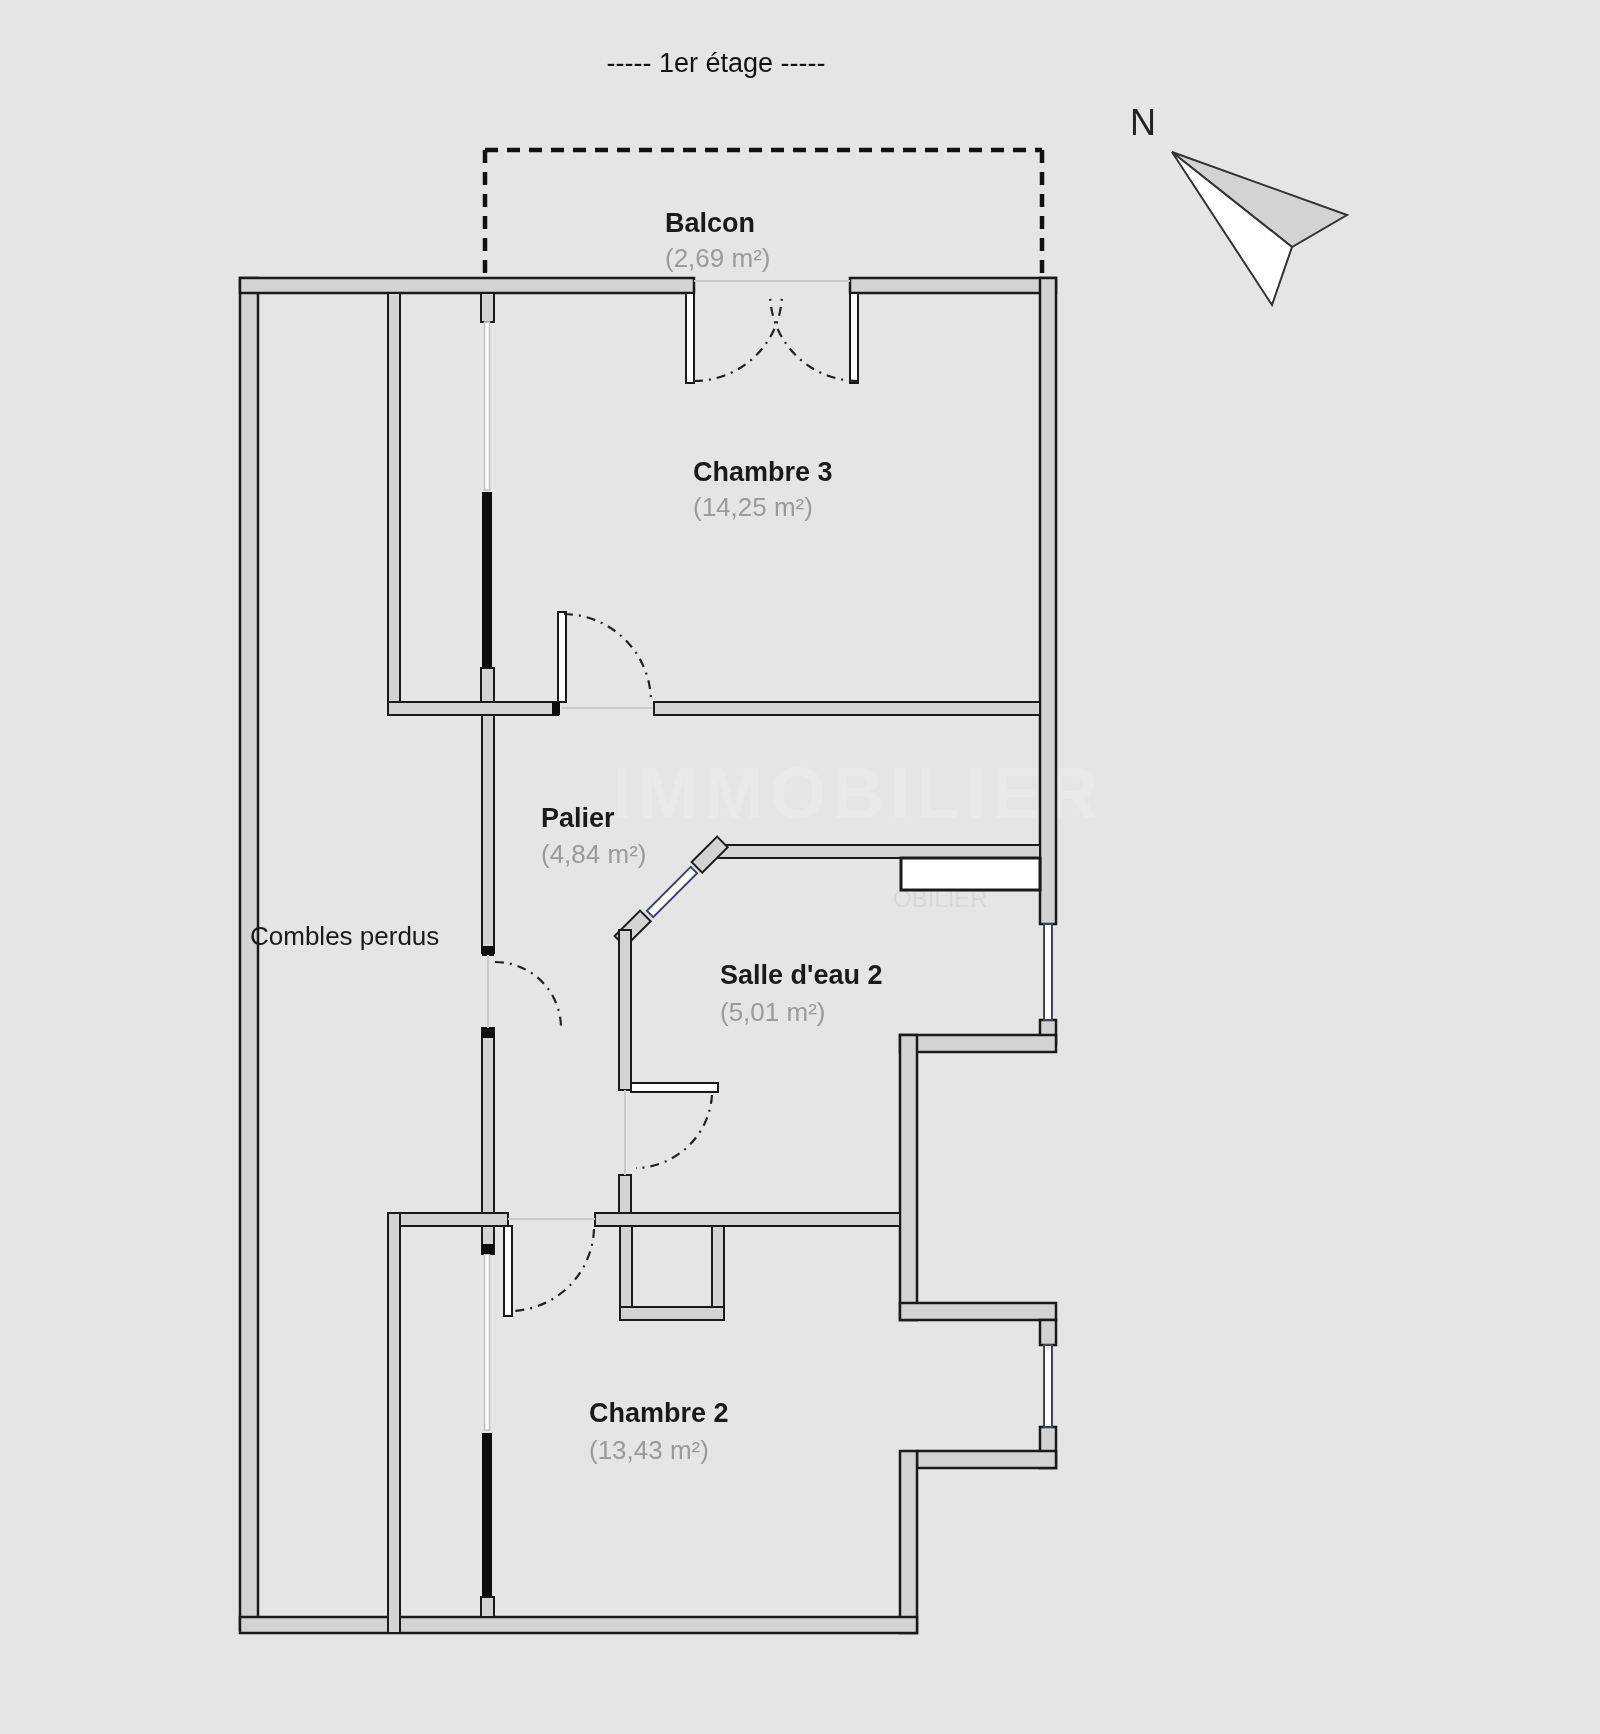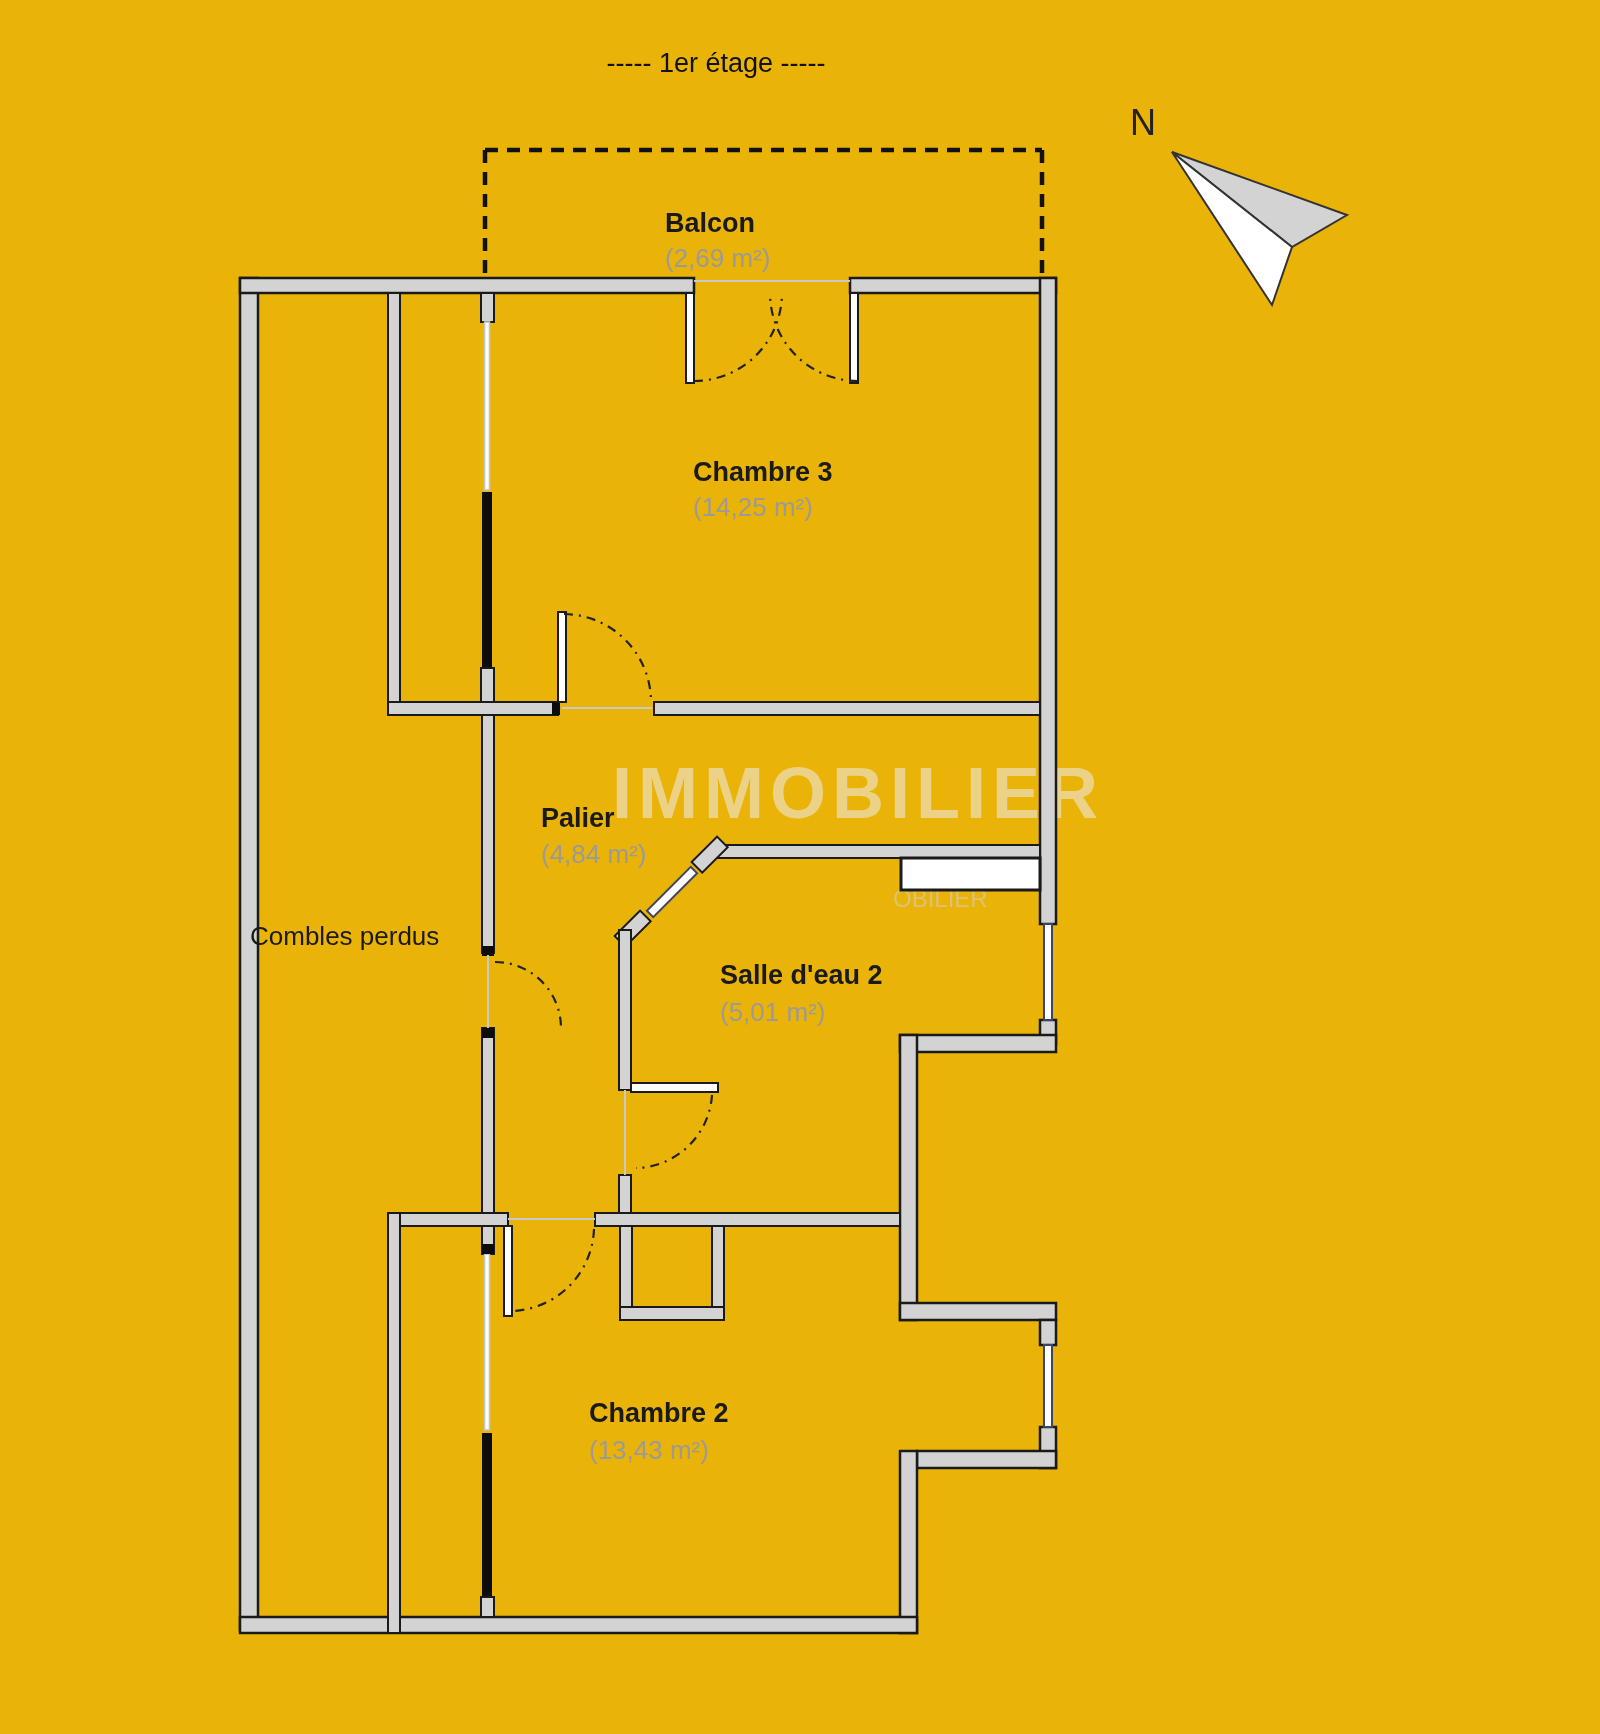--- a/index.html
+++ b/index.html
@@ -1,16 +1,16 @@
 <!DOCTYPE html>
 <html><head>
 <meta charset="utf-8">
 <style>
   html,body{margin:0;padding:0;background:#ffffff;}
-  #canvas{position:relative;width:1600px;height:1734px;background:#eab308;overflow:hidden;
+  #canvas{position:relative;width:1600px;height:1734px;background:#e5e5e5;overflow:hidden;
           font-family:"Liberation Sans", sans-serif;}
   svg{position:absolute;left:0;top:0;}
   text{font-family:"Liberation Sans", sans-serif;}
   .room-name{font-size:27px;font-weight:bold;fill:#1a1a1a;}
   .room-area{font-size:26px;fill:#9a9a9a;}
   .plain-label{font-size:26px;fill:#1a1a1a;}
   .title-text{font-size:27px;fill:#111111;}
   .compass-n{font-size:36px;fill:#222222;}
   .wall{fill:#d3d3d3;stroke:#1a1a1a;stroke-width:2.5;}
   .wall-thin{fill:#d3d3d3;stroke:#1a1a1a;stroke-width:2;}

